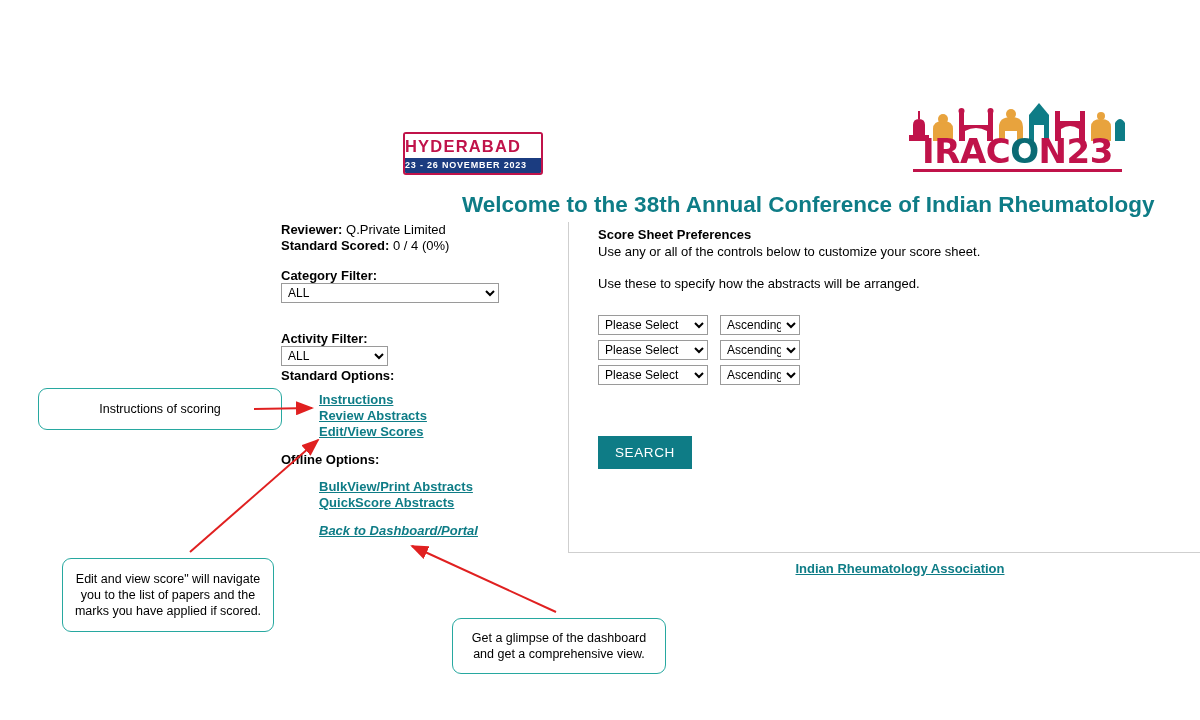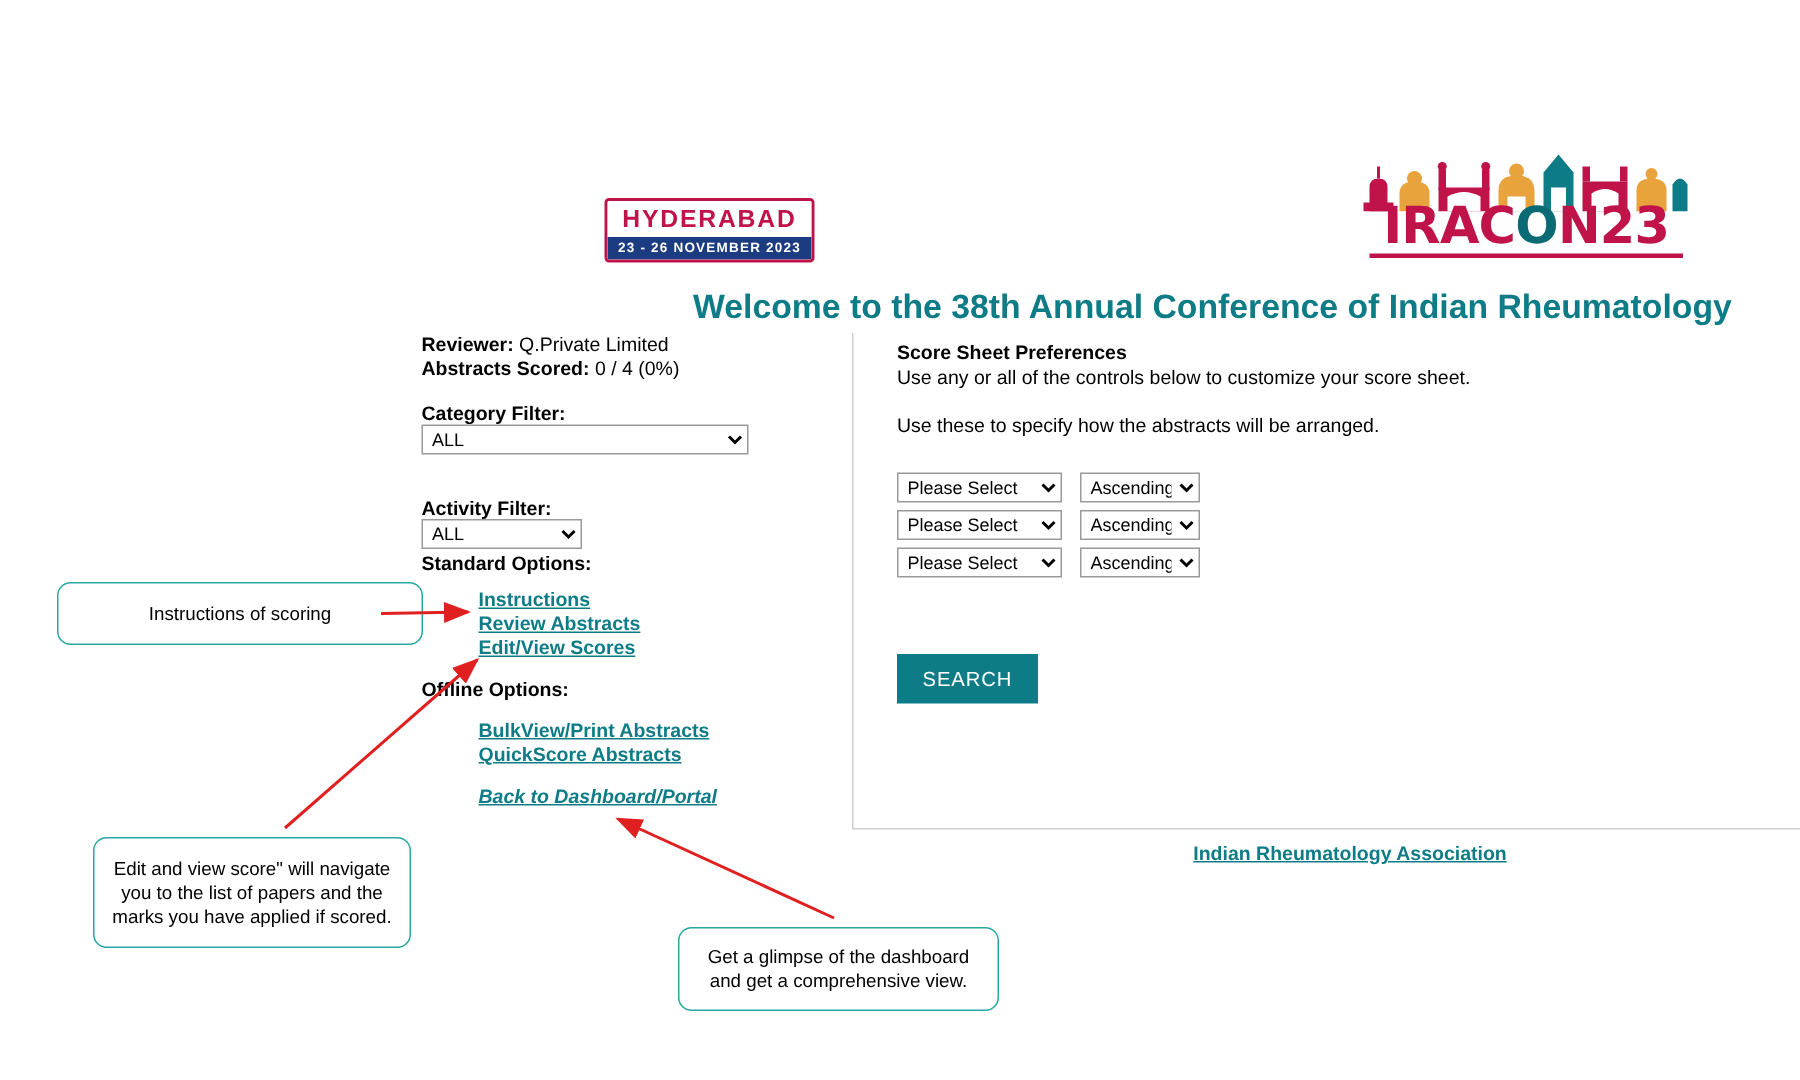--- a/index.html
+++ b/index.html
@@ -47,21 +47,20 @@
     white-space: nowrap;
   }
   .hyd-box {
     position: absolute;
     left: 403px;
     top: 132px;
     width: 136px;
     border: 2px solid #c0134a;
     border-radius: 3px;
     overflow: hidden;
-    text-align: center;
   }
   .hyd-title {
     color: #c0134a;
     font-weight: bold;
     font-size: 16.5px;
     letter-spacing: 1.2px;
     padding: 3px 0 2px 0;
     background: #ffffff;
   }
   .hyd-date {
@@ -341,21 +340,21 @@
 </div>
 
 <div class="welcome">Welcome to the 38th Annual Conference of Indian Rheumatology</div>
 
 <div class="left-col">
 
   <div class="reviewer-line">
     <span class="b">Reviewer:</span><span> Q.Private Limited</span>
   </div>
   <div class="scored-line">
-    <span class="b">Abstracts Scored:</span><span> 0 / 4 (0%)</span>
+    <span class="b">Standard Scored:</span><span> 0 / 4 (0%)</span>
   </div>
 
   <div class="spacer-14"></div>
 
   <div class="label-bold">Category Filter:</div>
   <select class="plain sel-cat">
     <option>ALL</option>
   </select>
 
   <div style="height:28px"></div>

